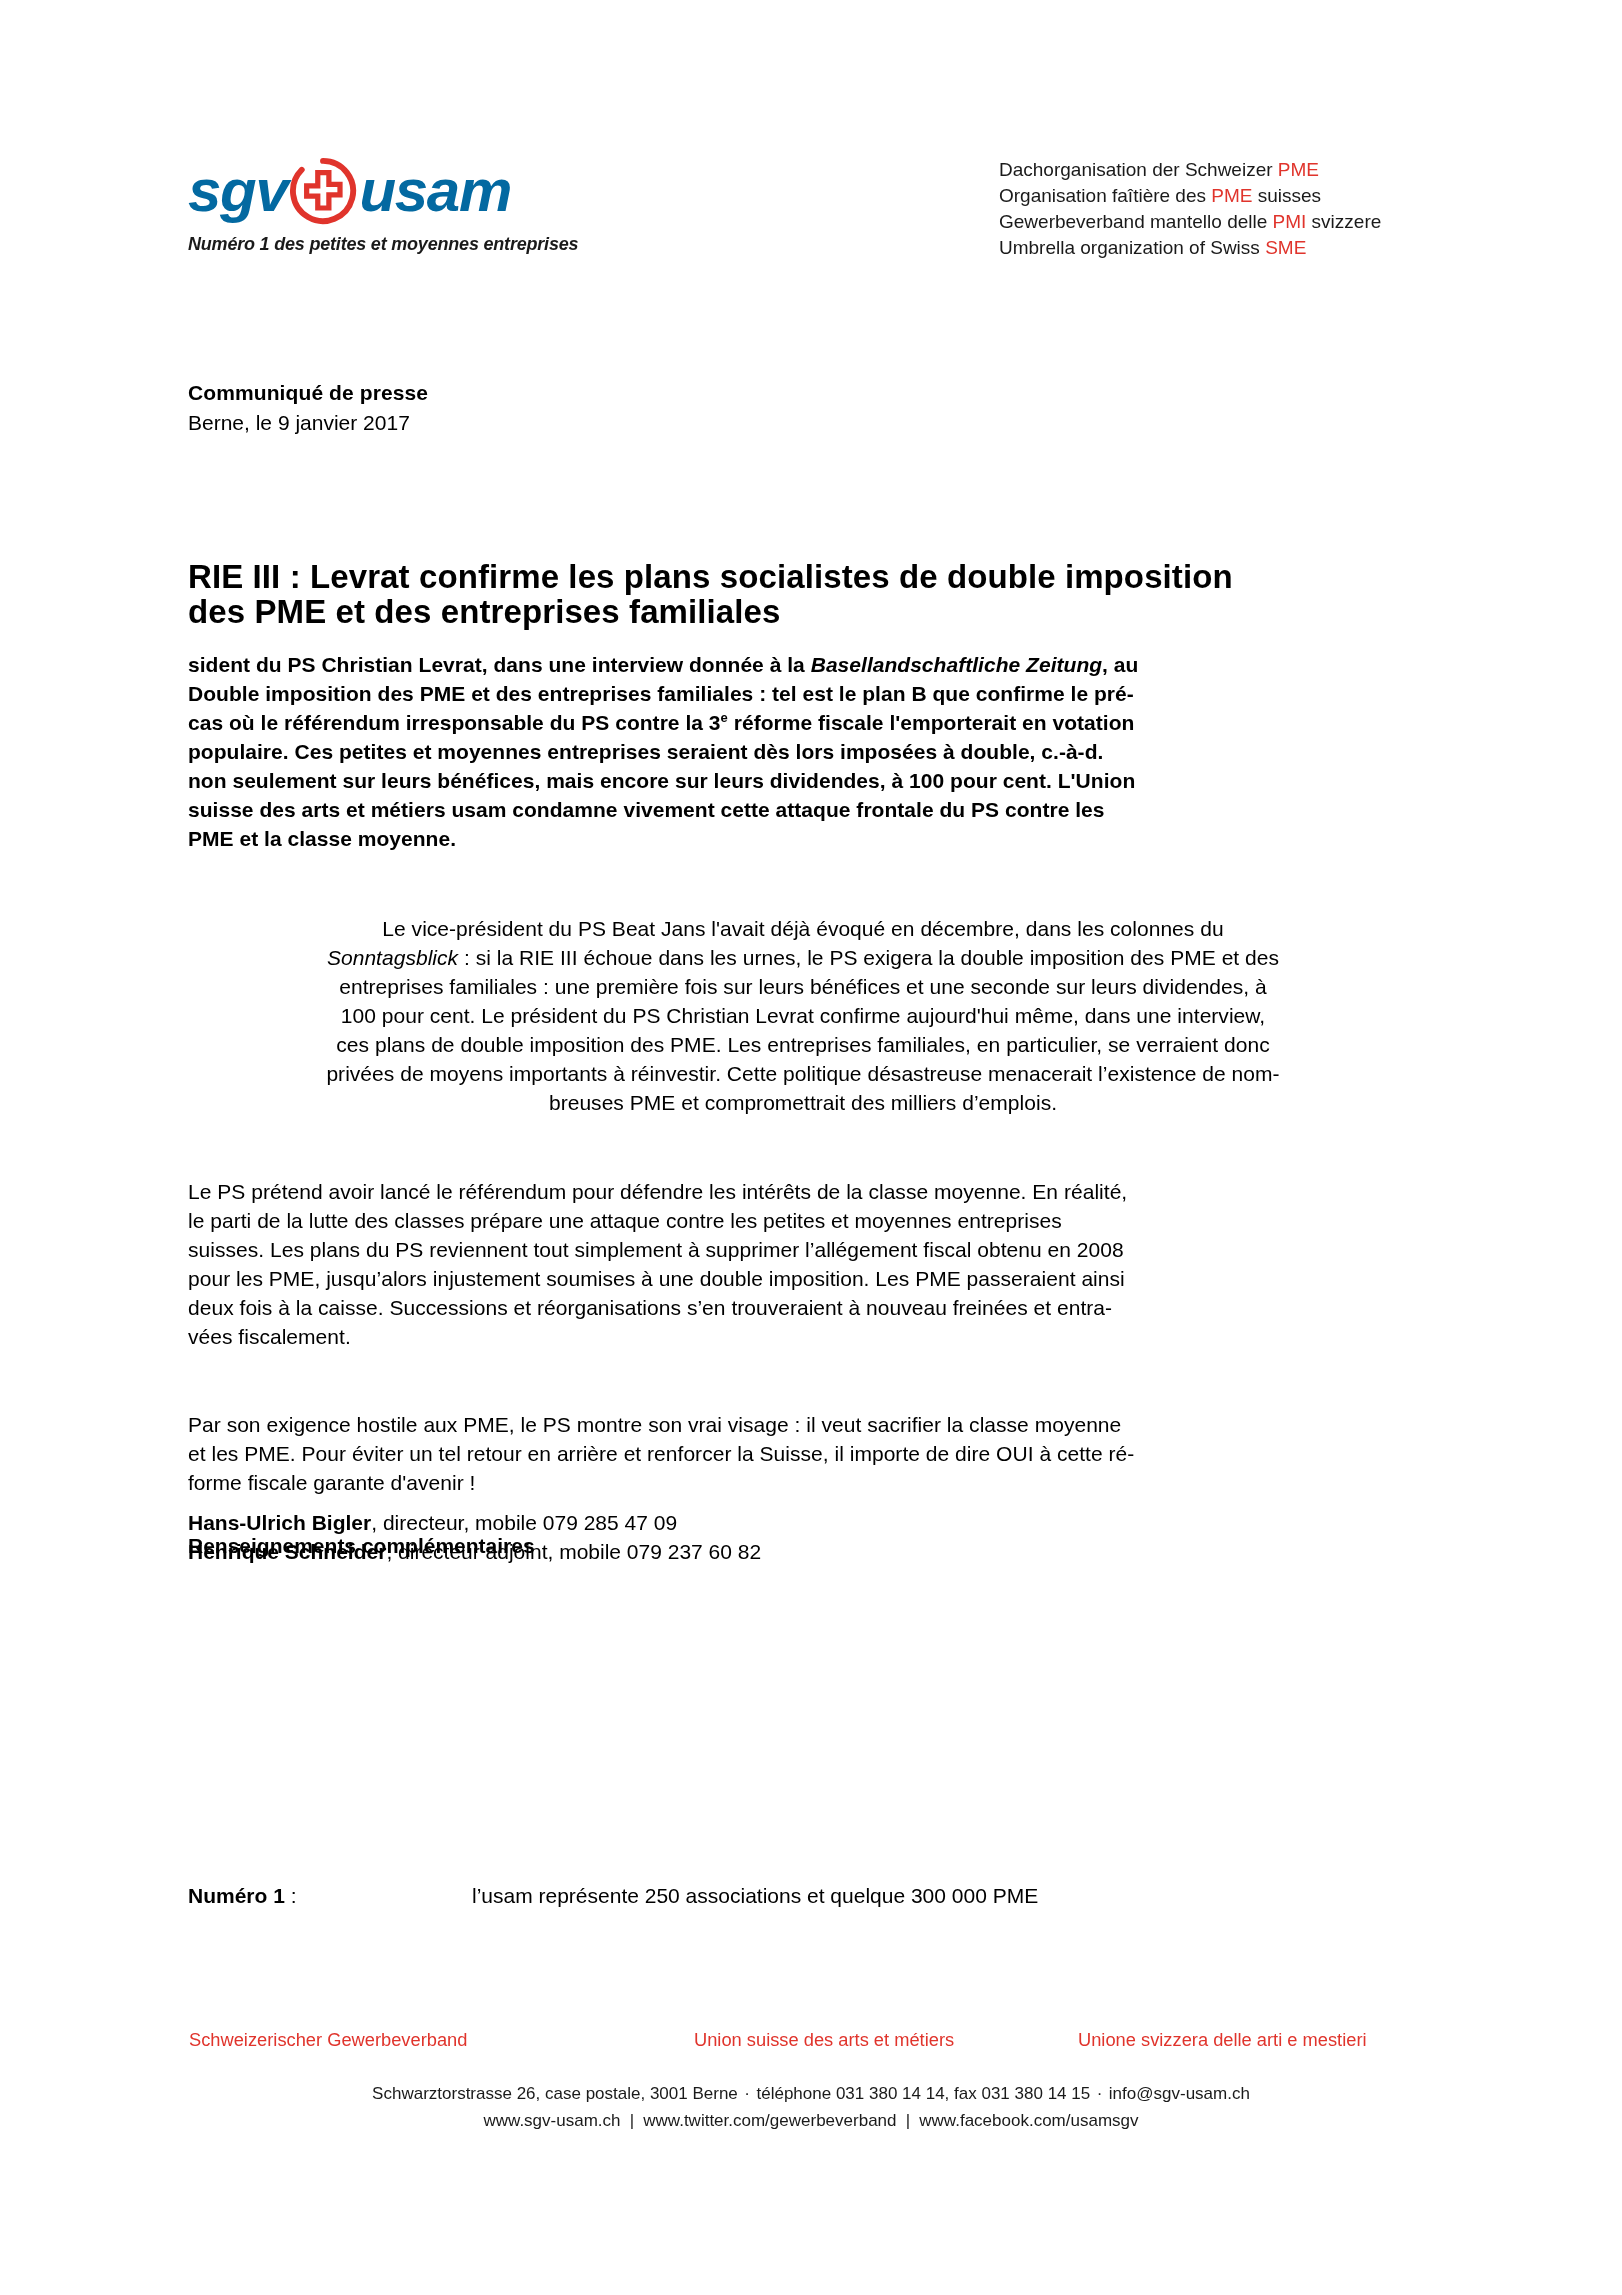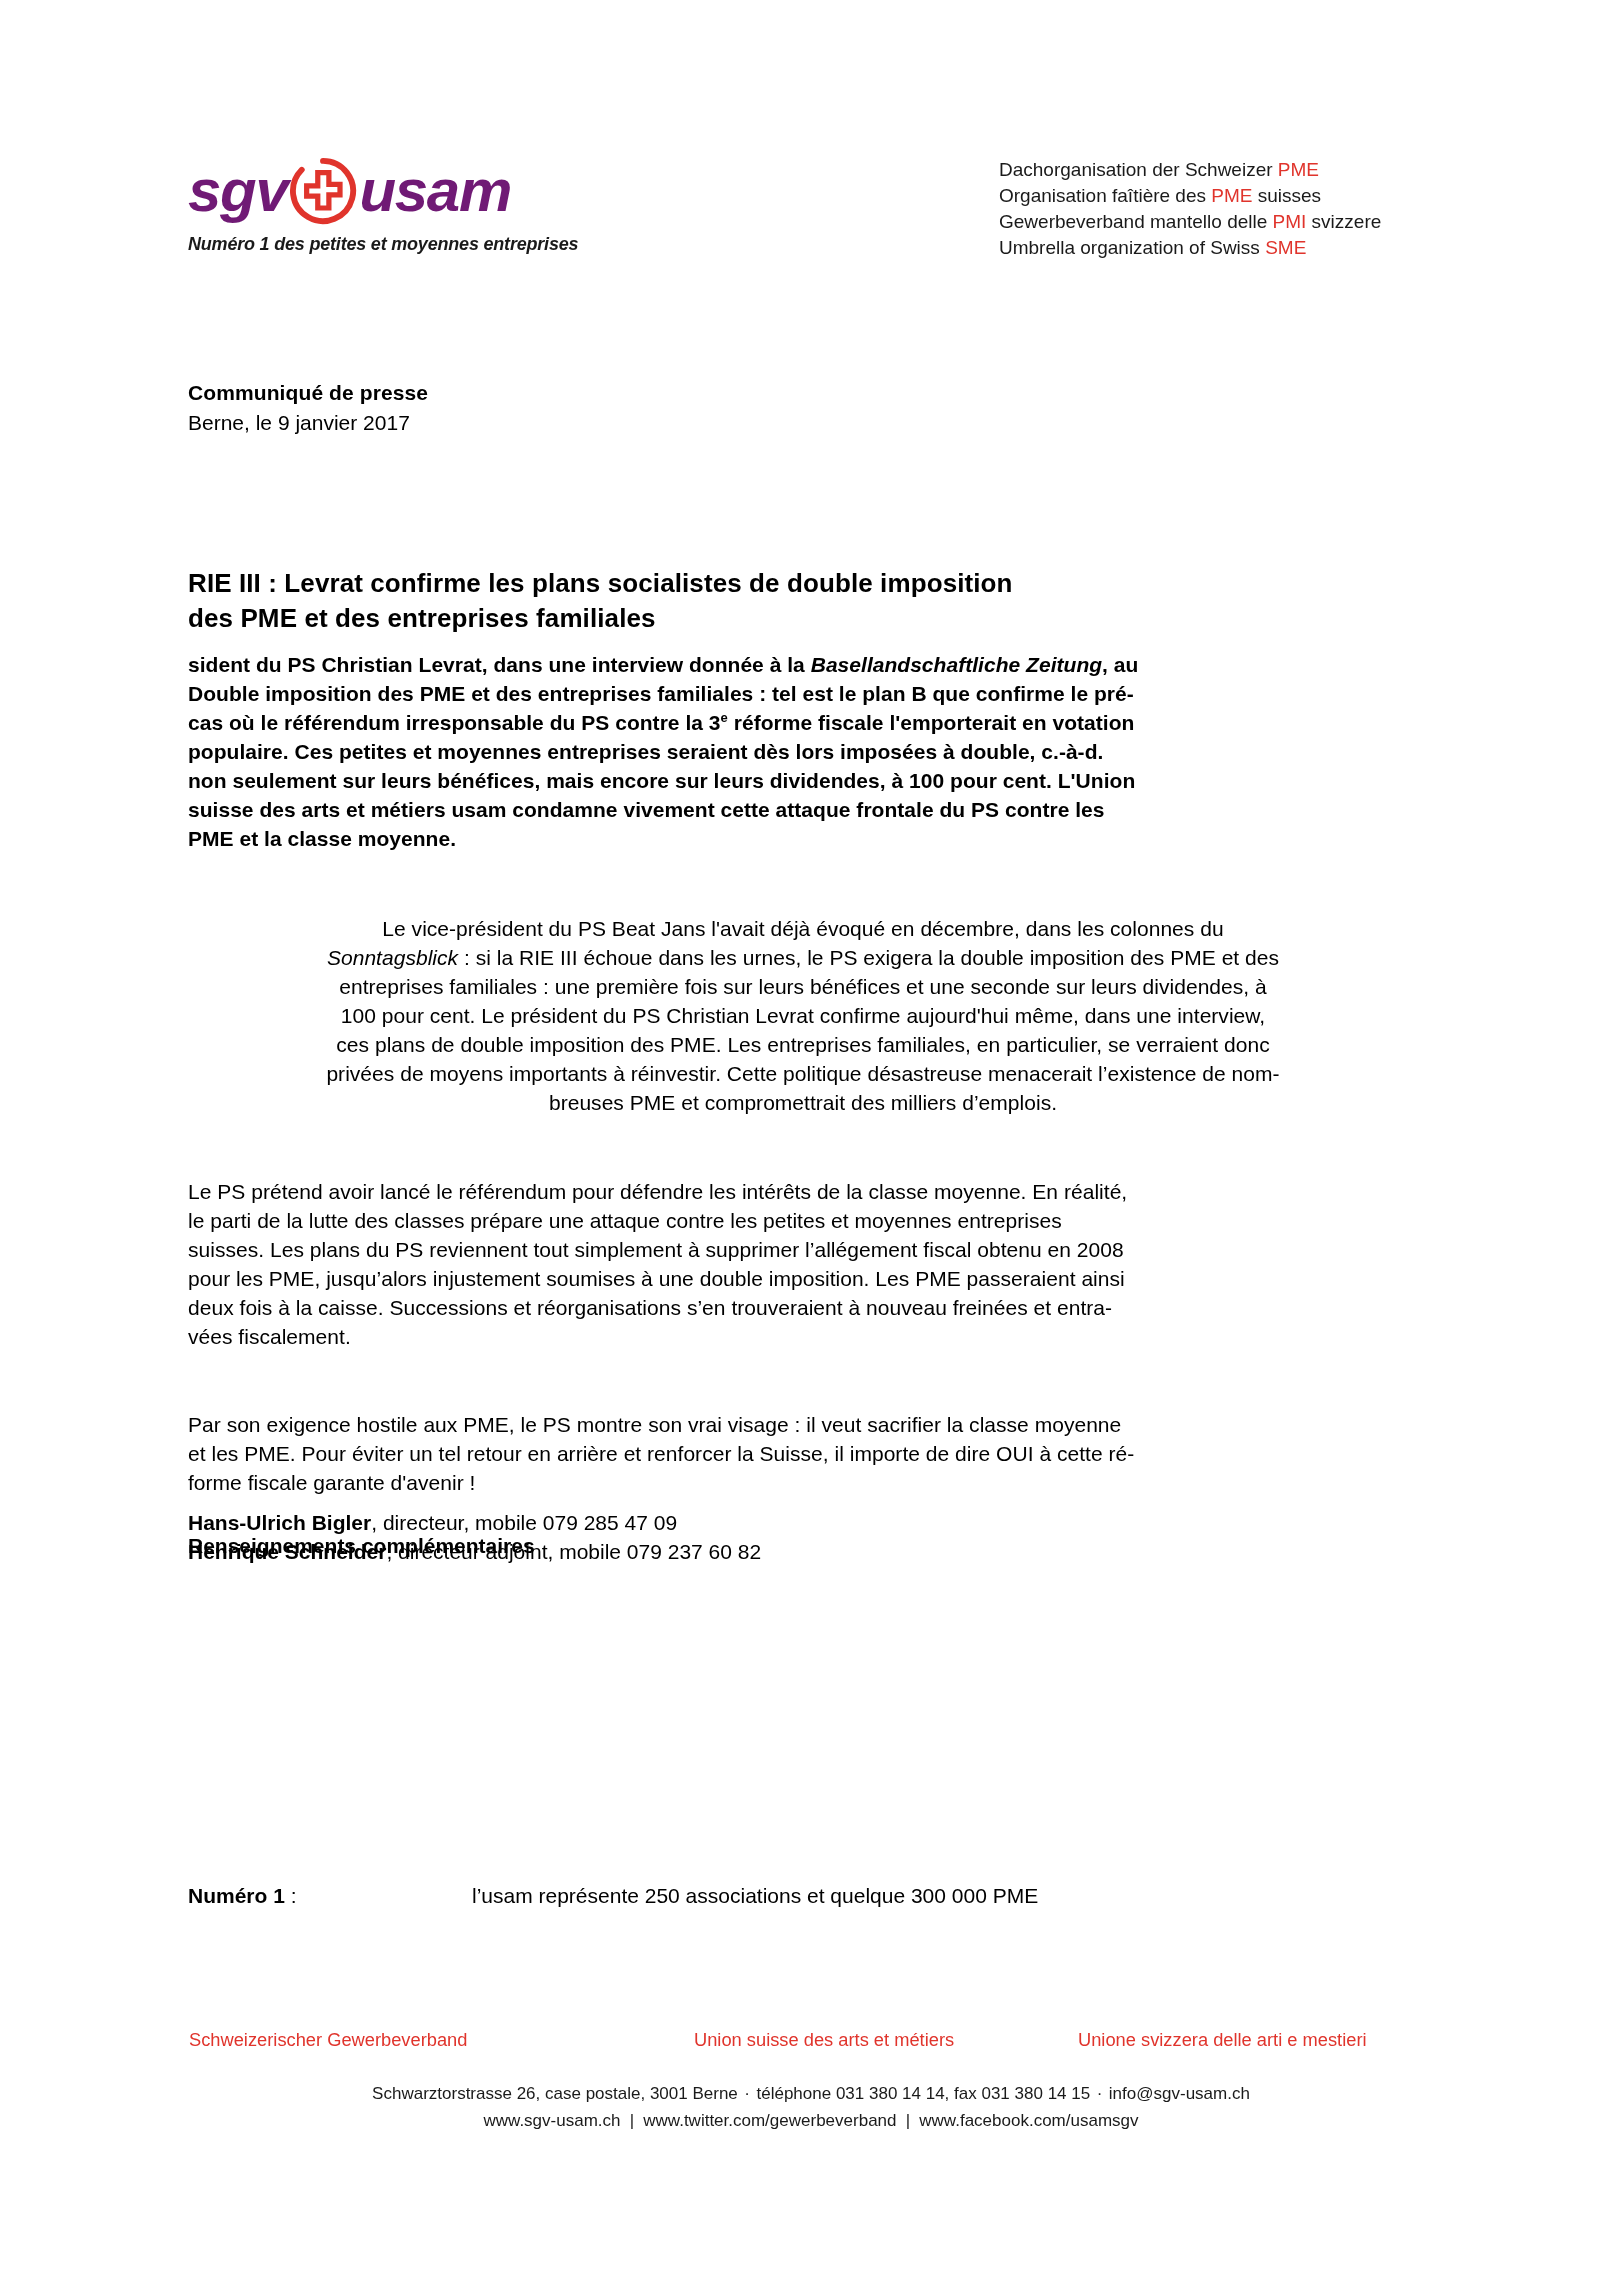--- a/index.html
+++ b/index.html
@@ -39,21 +39,21 @@
     display: flex;
     align-items: center;
     height: 69px;
   }
   .logo-text {
     font-family: "Liberation Sans", sans-serif;
     font-style: italic;
     font-weight: bold;
     font-size: 60px;
     letter-spacing: -1.3px;
-    color: #701a75;
+    color: #0369a1;
     line-height: 1;
   }
   .logo-emblem {
     position: relative;
     width: 68px;
     height: 68px;
     margin: 0 2.6px 0 1.3px;
     flex: 0 0 auto;
   }
   .logo-emblem svg { display: block; }
@@ -97,24 +97,24 @@
   }
   .release-date {
     position: absolute;
     top: 411px;
     left: 0;
     font-size: 21px;
   }
 
   .headline {
     position: absolute;
-    top: 549px;
+    top: 537px;
     left: 0;
     width: 1197px;
-    font-size: 26px;
+    font-size: 33px;
     font-weight: bold;
     line-height: 35px;
     letter-spacing: 0.1px;
   }
   .headline .hl-line { display: block; }
 
   .lead {
     position: absolute;
     top: 650px;
     left: 0;

